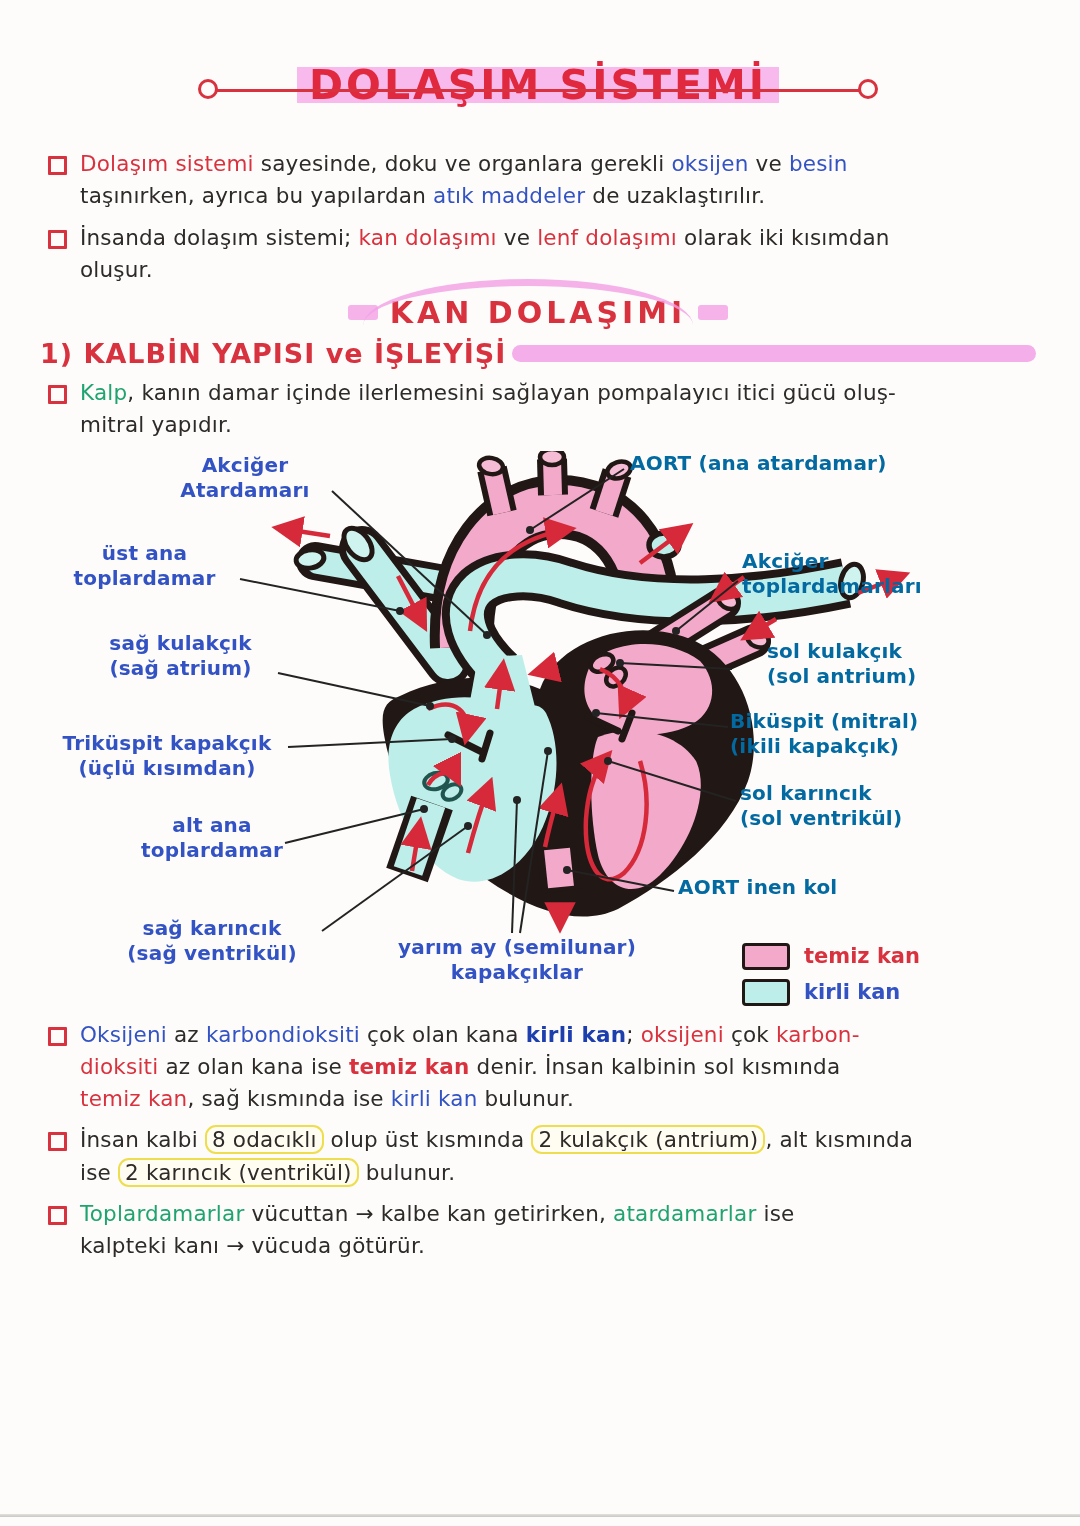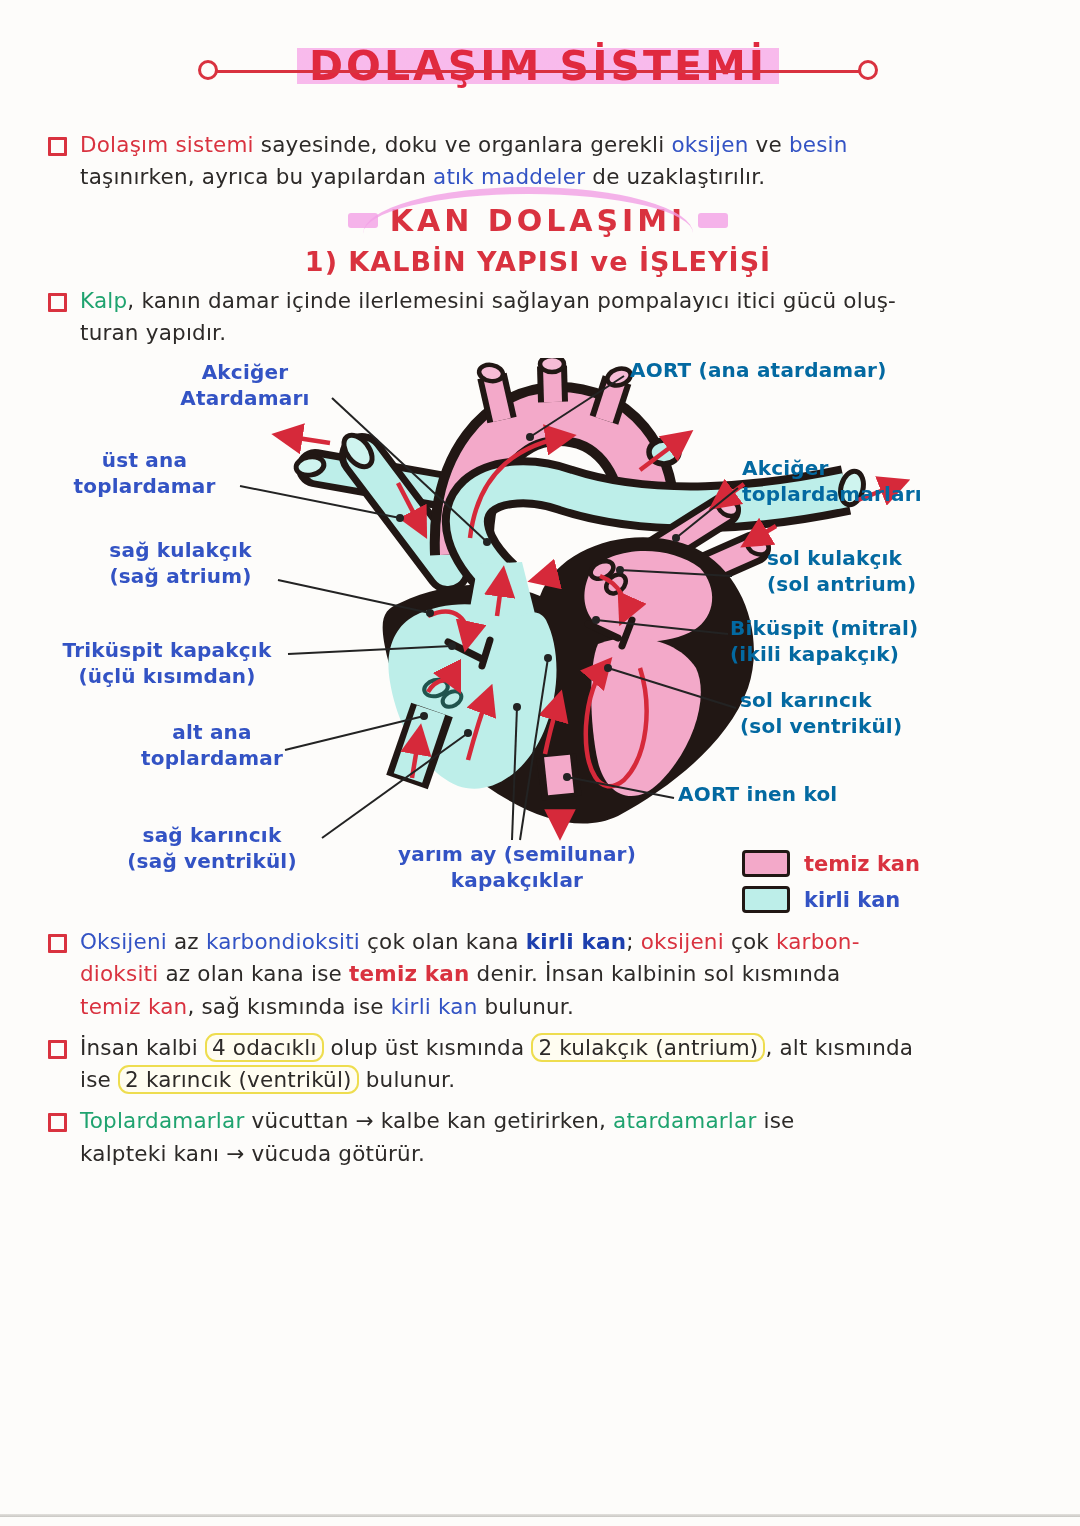--- a/index.html
+++ b/index.html
@@ -1,18 +1,18 @@
 <!DOCTYPE html>
 <html><head>
 <meta charset="utf-8">
 <style>
   html,body{margin:0;padding:0;background:#e9e7e4;}
   .page{position:relative;width:1080px;height:1526px;margin:0 auto;background:#fdfcfa;
         font-family:"DejaVu Sans",sans-serif;box-sizing:border-box;
-        padding:33px 44px 0 40px;overflow:hidden;}
+        padding:52px 44px 0 40px;overflow:hidden;}
   
   .title-wrap{position:relative;width:660px;margin:0 auto 30px;display:flex;
               align-items:center;justify-content:center;height:66px;}
   .strike{position:absolute;left:4px;right:4px;top:56%;height:3.5px;background:#d9323f;z-index:3;border-radius:2px;}
   .end-circle{position:absolute;width:14px;height:14px;border:3.5px solid #d9323f;border-radius:50%;
               top:56%;transform:translateY(-50%);background:#fdfcfa;z-index:4;}
   .end-circle.left{left:-10px}.end-circle.right{right:-10px}
   .title{font-size:41px;font-weight:700;color:#e0293f;letter-spacing:3px;margin:0;z-index:2;padding:2px 12px;
          background:linear-gradient(to bottom,transparent 16%,rgba(246,158,230,.7) 16%,rgba(246,158,230,.7) 84%,transparent 84%);}
   
@@ -21,21 +21,21 @@
   .btxt{font-size:21.5px;line-height:1.5;color:#2d2a28;letter-spacing:.2px;}
   .k{color:#2d2a28}.r{color:#d9323f}.b{color:#3353c4}.g{color:#1fa36f}
   .nv{color:#1d3fae;font-weight:700}.rb{color:#d9323f;font-weight:700}
   .ybox{border:2.5px solid #eedd4f;border-radius:11px;padding:0 5px;background:#fffdf1;}
   
   .kan-wrap{position:relative;display:flex;align-items:center;justify-content:center;gap:12px;margin:0 0 8px;}
   .kan-arc{position:absolute;top:-16px;left:50%;transform:translateX(-53%);width:330px;height:42px;
            border-top:7px solid #f2a0e6;border-radius:50% 50% 0 0/95% 95% 0 0;opacity:.8;}
   .kan-title{font-size:30px;color:#d9323f;letter-spacing:4px;margin:0;font-weight:700;}
   .kan-mark{width:30px;height:15px;background:#f2a0e6;border-radius:3px;opacity:.8;}
-  .h2-row{display:flex;align-items:center;margin:8px 0 8px;flex-direction:column;}
+  .h2-row{display:flex;align-items:center;margin:8px 0 8px;}
   .h2-title{font-size:27px;color:#d9323f;margin:0;font-weight:700;letter-spacing:1px;white-space:nowrap;}
   .pink-bar{flex:1;height:17px;background:#f2a0e6;border-radius:9px;margin-left:6px;opacity:.85;}
   
   .diagram{position:relative;margin:2px 0 6px -40px;width:1080px;height:562px;}
   .diagram svg{position:absolute;left:0;top:0;}
   .dlabel{position:absolute;font-size:20px;line-height:1.28;font-weight:700;letter-spacing:.2px;}
   .dlabel.blue{color:#3353c4}.dlabel.red{color:#0369a1}
   .ctr{text-align:center}
   .legend{position:absolute;display:flex;flex-direction:column;gap:9px;}
   .legend-row{display:flex;align-items:center;gap:14px;}
@@ -59,39 +59,46 @@
   </div>
 
   <div class="bullet">
     <span class="cb"></span>
     <div class="btxt">
       <span class="r">Dolaşım sistemi</span><span class="k"> sayesinde, doku ve organlara gerekli </span><span class="b">oksijen</span><span class="k"> ve </span><span class="b">besin</span><br>
       <span class="k">taşınırken, ayrıca bu yapılardan </span><span class="b">atık maddeler</span><span class="k"> de uzaklaştırılır.</span>
     </div>
   </div>
 
+  <div class="bullet">
+    <span class="cb"></span>
+    <div class="btxt">
+      <span class="k">İnsanda dolaşım sistemi; </span><span class="r">kan dolaşımı</span><span class="k"> ve </span><span class="r">lenf dolaşımı</span><span class="k"> olarak iki kısımdan</span><br>
+      <span class="k">oluşur.</span>
+    </div>
+  </div>
 
   <div class="kan-wrap">
     <div class="kan-arc"></div>
     <span class="kan-mark"></span>
     <h2 class="kan-title">KAN DOLAŞIMI</h2>
     <span class="kan-mark"></span>
   </div>
 
 
   <div class="h2-row">
     <h3 class="h2-title">1) KALBİN YAPISI ve İŞLEYİŞİ</h3>
     <div class="pink-bar"></div>
   </div>
 
   <div class="bullet">
     <span class="cb"></span>
     <div class="btxt">
       <span class="g">Kalp</span><span class="k">, kanın damar içinde ilerlemesini sağlayan pompalayıcı itici gücü oluş-</span><br>
-      <span class="k">turan yapıdır.</span>
+      <span class="k">mitral yapıdır.</span>
     </div>
   </div>
 
   <div class="diagram">
     <svg width="1080" height="562" viewBox="0 0 1080 562">
       <defs>
         <marker id="arr" markerWidth="7" markerHeight="7" refX="5.5" refY="3.5" orient="auto">
           <path d="M0,0 L7,3.5 L0,7 Z" fill="#d6293a"></path>
         </marker>
       </defs>
@@ -287,21 +294,21 @@
     <div class="btxt">
       <span class="b">Oksijeni</span><span class="k"> az </span><span class="b">karbondioksiti</span><span class="k"> çok olan kana </span><span class="nv">kirli kan</span><span class="k">; </span><span class="r">oksijeni</span><span class="k"> çok </span><span class="r">karbon-</span><br>
       <span class="r">dioksiti</span><span class="k"> az olan kana ise </span><span class="rb">temiz kan</span><span class="k"> denir. İnsan kalbinin sol kısmında</span><br>
       <span class="r">temiz kan</span><span class="k">, sağ kısmında ise </span><span class="b">kirli kan</span><span class="k"> bulunur.</span>
     </div>
   </div>
 
   <div class="bullet">
     <span class="cb"></span>
     <div class="btxt">
-      <span class="k">İnsan kalbi </span><span class="k ybox">4 odacıklı</span><span class="k"> olup üst kısmında </span><span class="k ybox">2 kulakçık (antrium)</span><span class="k">, alt kısmında</span><br>
+      <span class="k">İnsan kalbi </span><span class="k ybox">8 odacıklı</span><span class="k"> olup üst kısmında </span><span class="k ybox">2 kulakçık (antrium)</span><span class="k">, alt kısmında</span><br>
       <span class="k">ise </span><span class="k ybox">2 karıncık (ventrikül)</span><span class="k"> bulunur.</span>
     </div>
   </div>
 
   <div class="bullet">
     <span class="cb"></span>
     <div class="btxt">
       <span class="g">Toplardamarlar</span><span class="k"> vücuttan → kalbe kan getirirken, </span><span class="g">atardamarlar</span><span class="k"> ise</span><br>
       <span class="k">kalpteki kanı → vücuda götürür.</span>
     </div>

